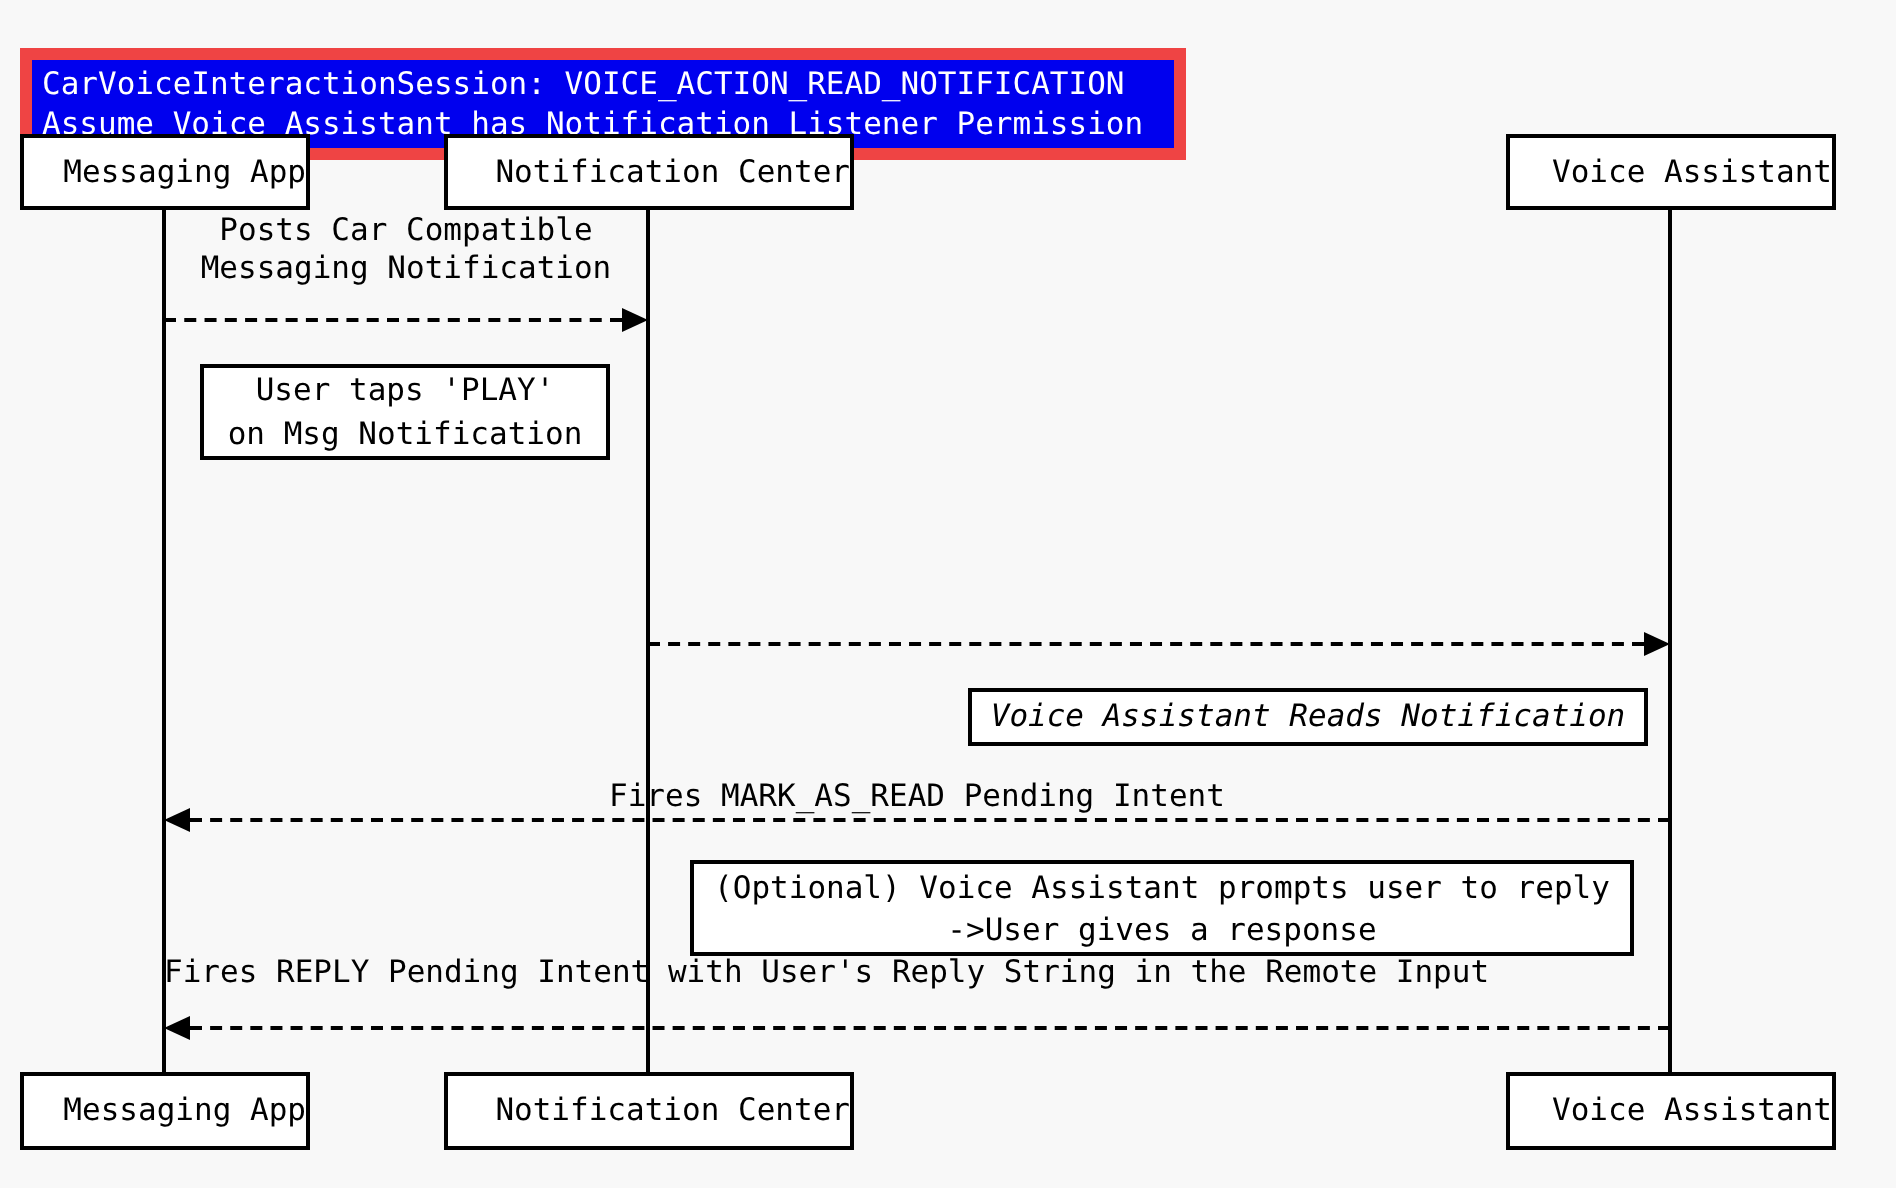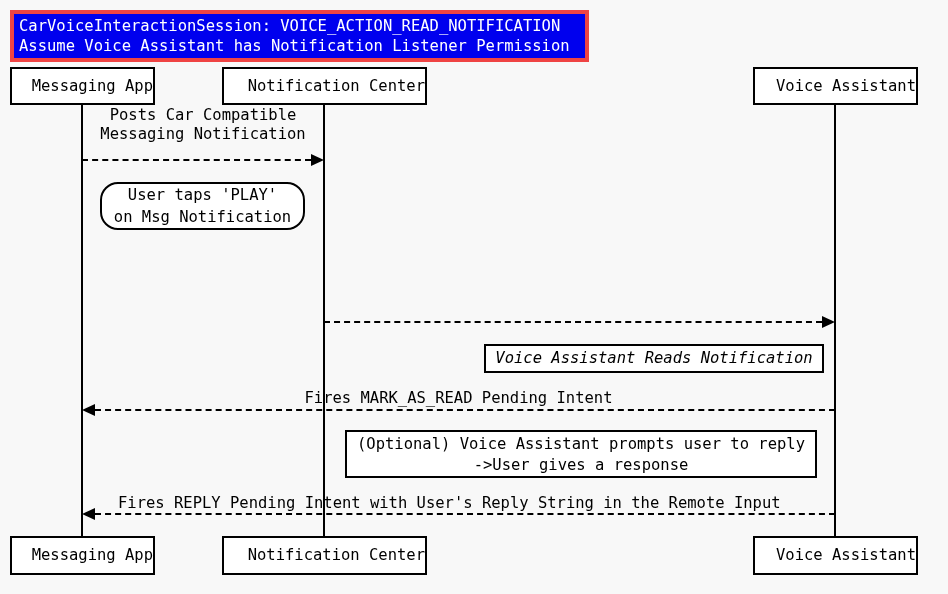--- a/index.html
+++ b/index.html
@@ -3,22 +3,22 @@
 <meta charset="utf-8">
 <style>
   html,body { margin:0; padding:0; }
   .canvas {
     position:relative; width:948px; height:594px; overflow:hidden;
     background:#f8f8f8; color:#000;
     font-family:"DejaVu Sans Mono","Liberation Mono",monospace;
     font-size:15.5px;
   }
   .title-box {
-    position:absolute; left:10px; top:10px; width:561px; height:40px;
-    padding:2px 5px; border:4px solid #ef4444; background:#0000ee; color:#fff;
+    position:absolute; left:10px; top:24px; width:561px; height:40px;
+    padding:2px 5px; border:6px solid #ef4444; background:#0000ee; color:#fff;
     white-space:pre; line-height:20px; text-align:left;
   }
   .actor-box {
     position:absolute; background:#fff; border:2px solid #000;
     text-align:right; white-space:pre;
   }
   .actor-top { top:67px; height:34px; line-height:34px; }
   .actor-bottom { top:536px; height:35px; line-height:35px; }
   .lifeline { position:absolute; top:105px; height:431px; width:2px; background:#000; z-index:1; }
   .msg-label {
@@ -55,36 +55,36 @@
 
   <div class="actor-box actor-top" style="left:10px;  width:141px;">Messaging App</div>
   <div class="actor-box actor-top" style="left:222px; width:201px;">Notification Center</div>
   <div class="actor-box actor-top" style="left:753px; width:161px;">Voice Assistant</div>
 
   <div class="msg-label" style="left:82px; top:106px; width:242px;">Posts Car Compatible
 Messaging Notification</div>
   <div class="dash" style="left:82px; top:159px; width:229px;"></div>
   <div class="ah-r" style="left:311px; top:154px;"></div>
 
-  <div class="note" style="left:100px; top:182px; width:201px; height:44px; line-height:22px;border-radius:18px;">User taps 'PLAY'
+  <div class="note" style="left:100px; top:182px; width:201px; height:44px; line-height:22px;">User taps 'PLAY'
 on Msg Notification</div>
 
   <div class="dash" style="left:324px; top:321px; width:498px;"></div>
   <div class="ah-r" style="left:822px; top:316px;"></div>
 
   <div class="note" style="left:484px; top:344px; width:336px; height:25px; line-height:25px;font-style:italic;">Voice Assistant Reads Notification</div>
 
   <div class="msg-label" style="left:82px; top:389px; width:753px;text-align:center;">Fires MARK_AS_READ Pending Intent</div>
   <div class="dash" style="left:95px; top:409px; width:740px;"></div>
   <div class="ah-l" style="left:82px; top:404px;"></div>
 
   <div class="note" style="left:345px; top:430px; width:468px; height:42px; line-height:21px; padding-top:2px;">(Optional) Voice Assistant prompts user to reply
 -&gt;User gives a response</div>
 
-  <div class="msg-label" style="left:82px; top:494px; width:651px;padding-left:36px;">Fires REPLY Pending Intent with User's Reply String in the Remote Input</div>
+  <div class="msg-label" style="left:82px; top:477px; width:651px;">Fires REPLY Pending Intent with User's Reply String in the Remote Input</div>
   <div class="dash" style="left:95px; top:513px; width:740px;"></div>
   <div class="ah-l" style="left:82px; top:508px;"></div>
 
   <div class="actor-box actor-bottom" style="left:10px;  width:141px;">Messaging App</div>
   <div class="actor-box actor-bottom" style="left:222px; width:201px;">Notification Center</div>
   <div class="actor-box actor-bottom" style="left:753px; width:161px;">Voice Assistant</div>
 
 </div>
 
 </body></html>

